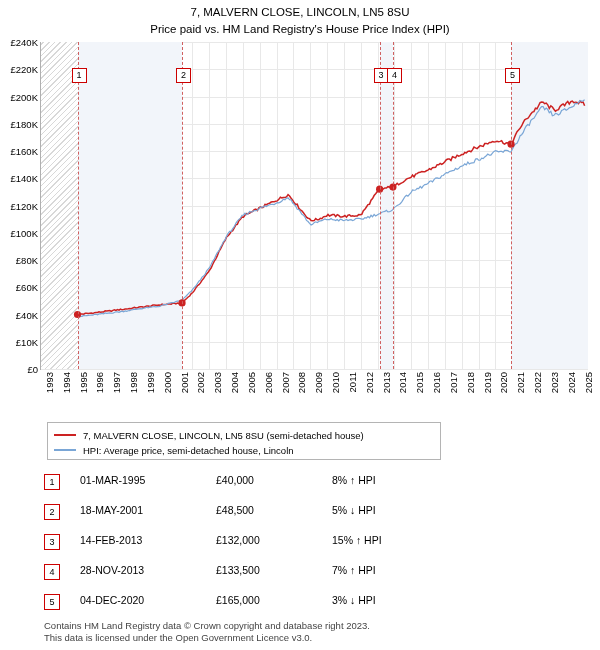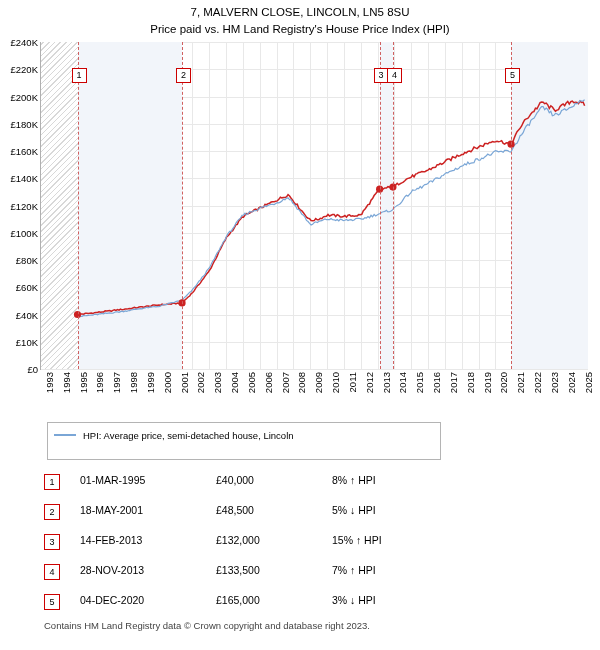--- a/index.html
+++ b/index.html
@@ -344,20 +344,24 @@
       <div class="xlab" style="left: 458.431px;">2020</div>
       <div class="xlab" style="left: 475.262px;">2021</div>
       <div class="xlab" style="left: 492.092px;">2022</div>
       <div class="xlab" style="left: 508.923px;">2023</div>
       <div class="xlab" style="left: 525.754px;">2024</div>
       <div class="xlab" style="left: 542.585px;">2025</div>
     </div>
 
   <div id="legend">
       <div class="legend-row">
+        <span class="legend-swatch" style="border-top-color: rgb(204, 34, 34);"></span>
+        <span class="legend-text">7, MALVERN CLOSE, LINCOLN, LN5 8SU (semi-detached house)</span>
+      </div>
+      <div class="legend-row">
         <span class="legend-swatch" style="border-top-color: rgb(122, 166, 214);"></span>
         <span class="legend-text">HPI: Average price, semi-detached house, Lincoln</span>
       </div>
     </div>
 
   <div id="table">
       <div class="trow">
         <div class="tnum">1</div>
         <div class="tdate">01-MAR-1995</div>
         <div class="tprice">£40,000</div>
@@ -384,15 +388,16 @@
       <div class="trow">
         <div class="tnum">5</div>
         <div class="tdate">04-DEC-2020</div>
         <div class="tprice">£165,000</div>
         <div class="tdelta">3% ↓ HPI</div>
       </div>
     </div>
 
   <div id="footer">
     <div class="foot-line">Contains HM Land Registry data © Crown copyright and database right 2023.</div>
+    <div class="foot-line">This data is licensed under the Open Government Licence v3.0.</div>
   </div>
 
 </div>
 
 </body></html>

